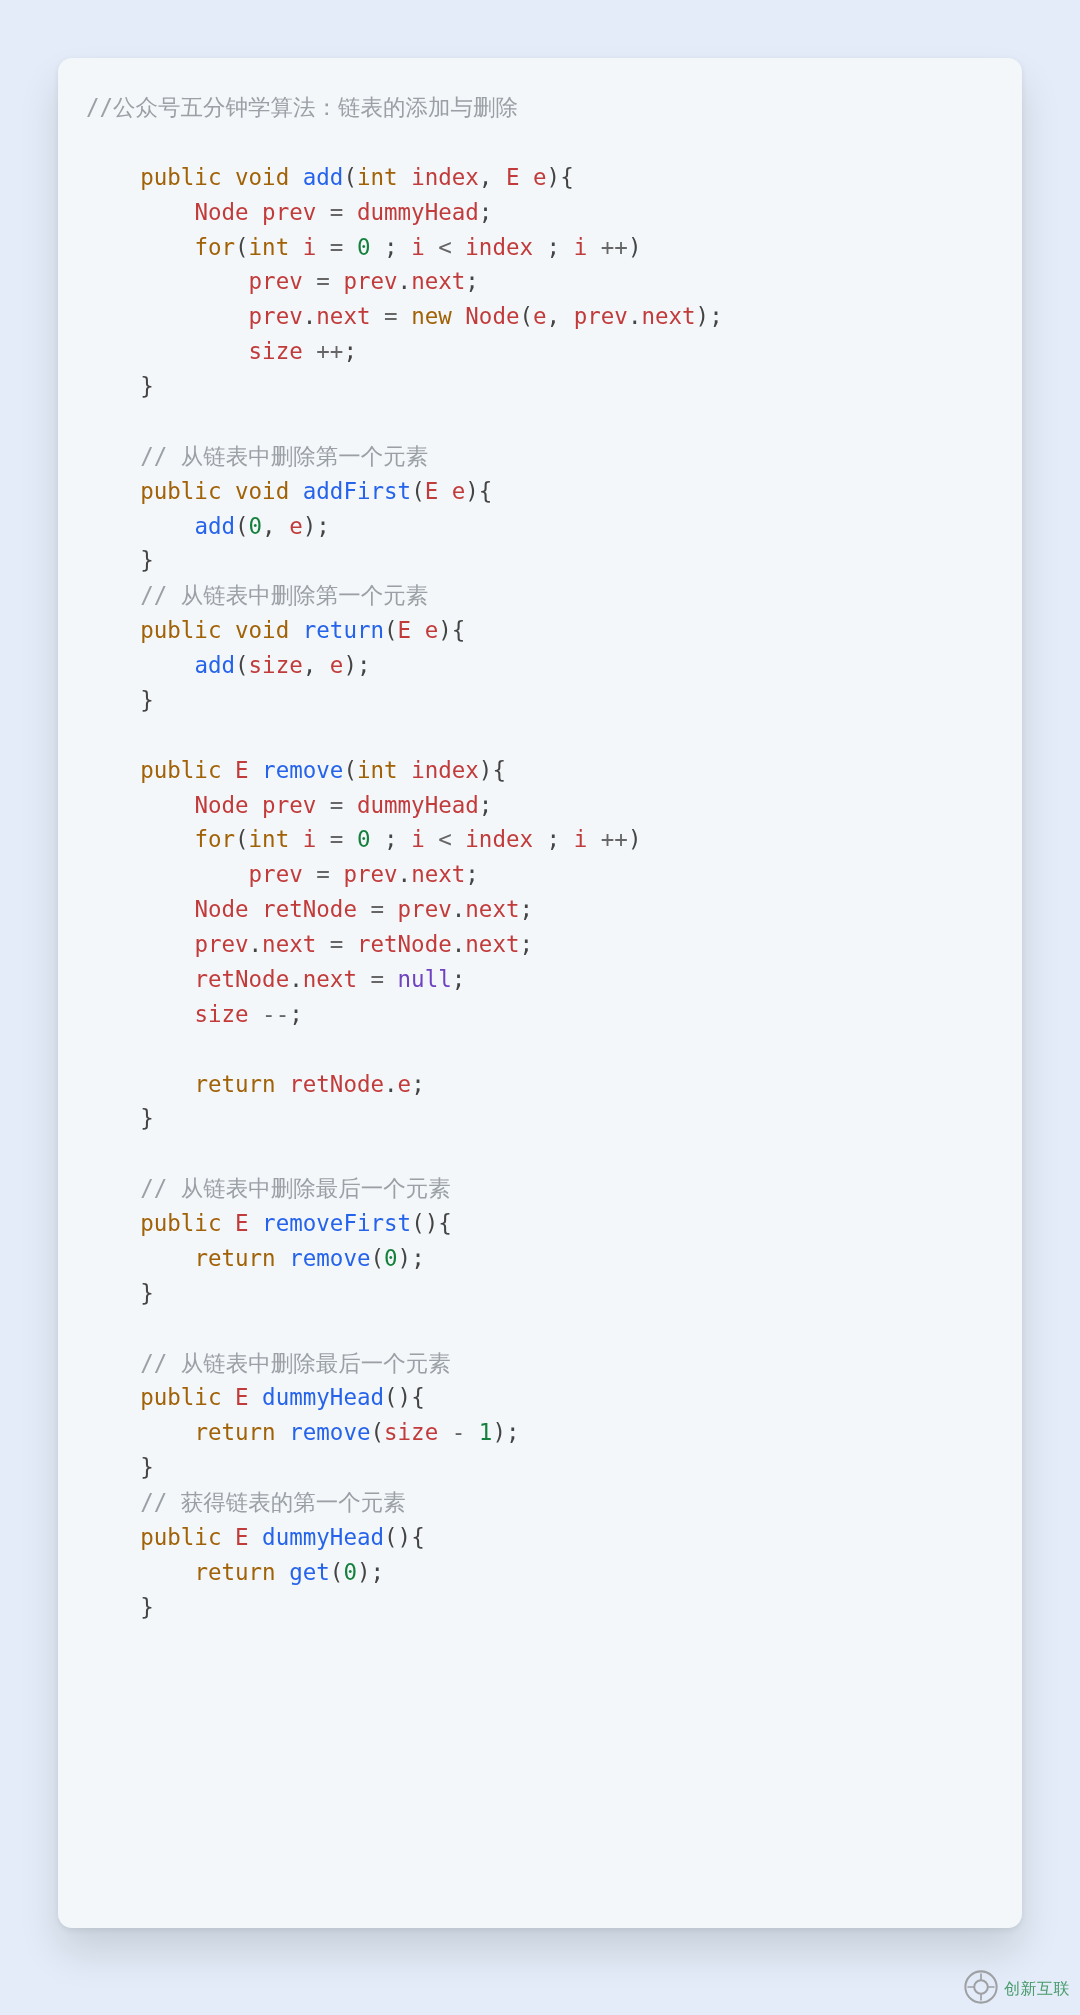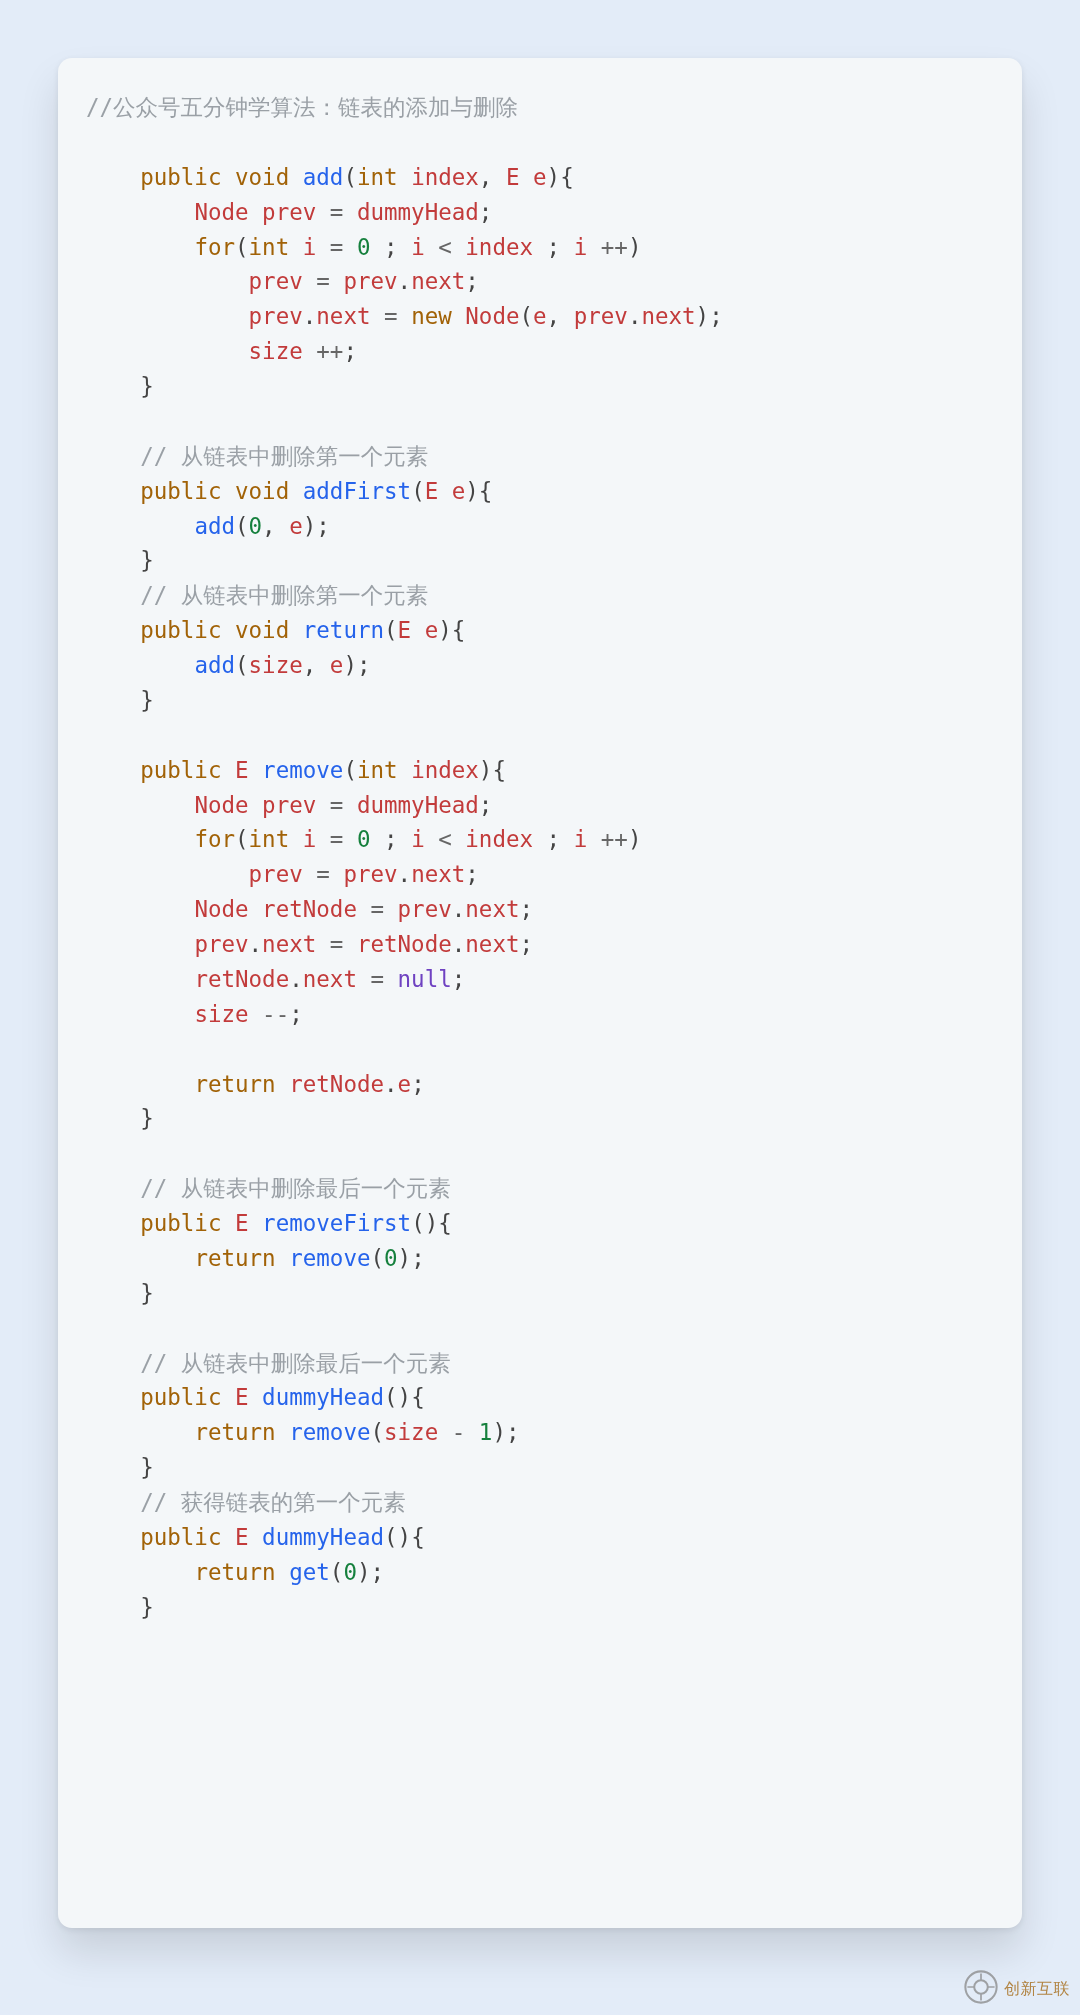--- a/index.html
+++ b/index.html
@@ -49,21 +49,21 @@
     bottom: 6px;
     display: flex;
     align-items: center;
     gap: 6px;
     opacity: 0.75;
   }
   .watermark svg { width: 34px; height: 34px; }
   .watermark-text {
     font-family: Liberation Sans, sans-serif;
     font-size: 16px;
-    color: #a16207;
+    color: #15803d;
     letter-spacing: 0.5px;
   }
 </style>
 </head>
 <body>
 
 <div class="card">
 <pre class="code"><span class="c-comment">//公众号五分钟学算法：链表的添加与删除</span>
 
     <span class="c-keyword">public</span> <span class="c-keyword">void</span> <span class="c-func">add</span><span class="c-paren">(</span><span class="c-keyword">int</span> <span class="c-ident">index</span><span class="c-punct">,</span> <span class="c-type">E</span> <span class="c-ident">e</span><span class="c-paren">)</span><span class="c-punct">{</span>

